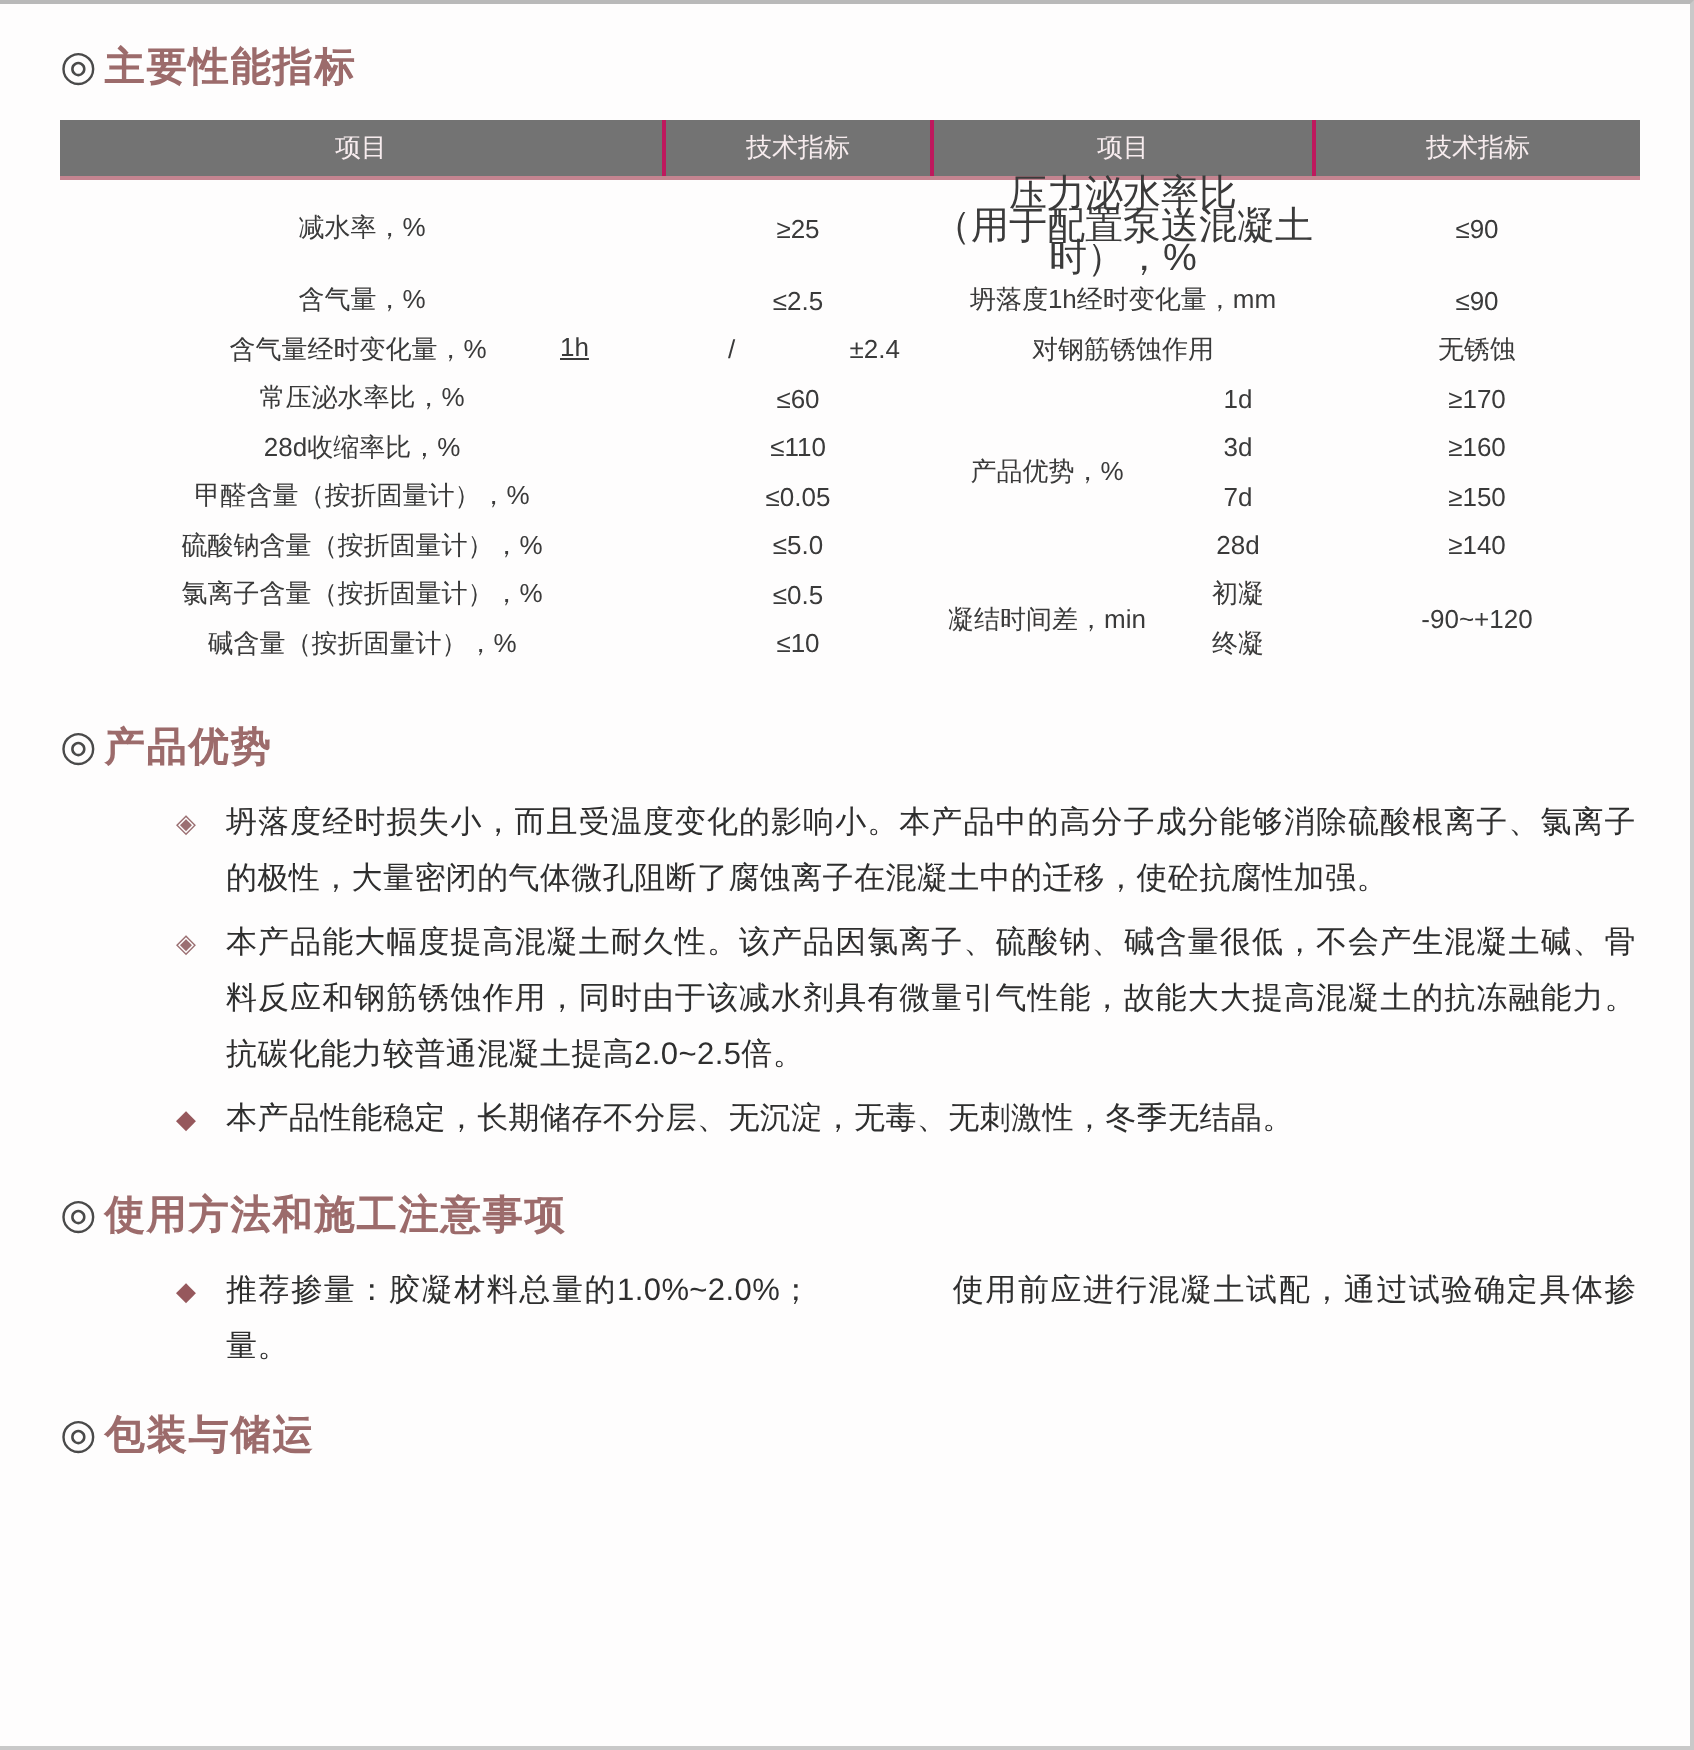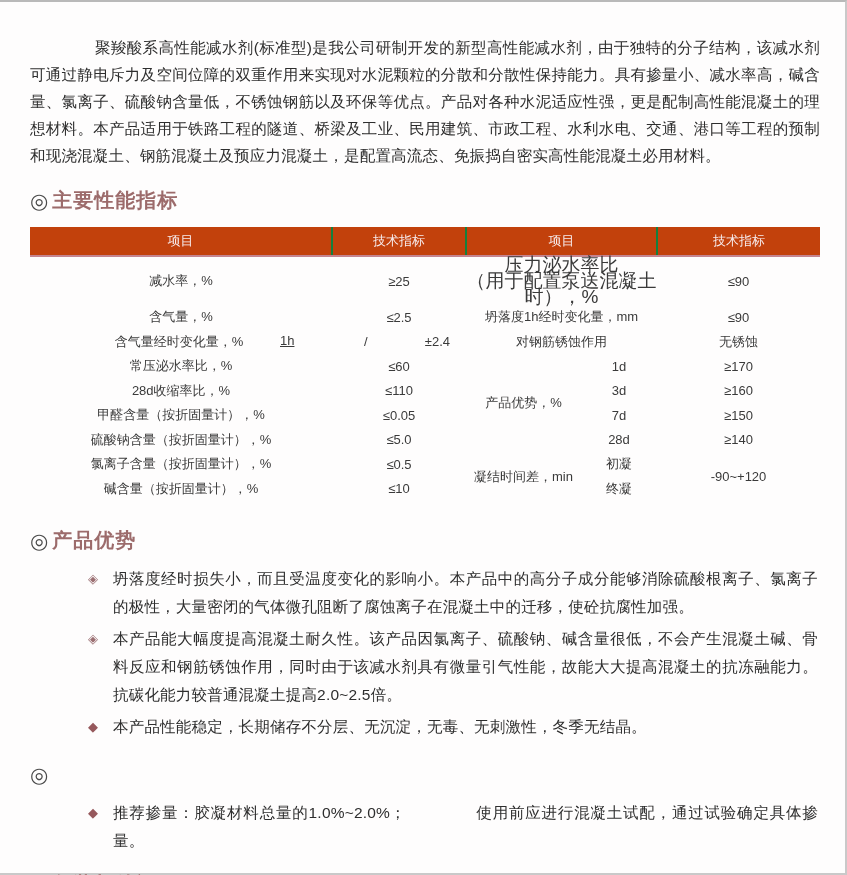--- a/index.html
+++ b/index.html
@@ -55,28 +55,28 @@
   
   table.perf{
     border-collapse:collapse;
     table-layout:fixed;
     width:790px;
     margin-top:12px;
     font-size:13px;
     color:#3a3a3a;
   }
   table.perf th{
-    background:#c2410c;
+    background:#737373;
     color:#f7ecee;
     font-weight:normal;
     font-size:13px;
     height:26px;
     border-bottom:2px solid #c48490;
   }
-  table.perf th + th{ border-left:2px solid #15803d; }
+  table.perf th + th{ border-left:2px solid #be185d; }
   table.perf td{
     height:24.5px;
     text-align:center;
     vertical-align:middle;
     padding:0;
   }
   tr.tall td{ height:42px; }
   td.lbl-left{ padding-right:55px; }
   .twoline{ line-height:16px; font-size:19px; }
   .flexcell{ display:flex; align-items:flex-start; }
@@ -110,21 +110,20 @@
   .sh-pack{ margin-top:14px; }
   .adv-list{ margin-top:10px; }
   .usage-list{ margin-top:10px; }
 </style>
 </head>
 <body>
 
 <div class="page">
   <div class="content">
 
-    <p class="intro">聚羧酸系高性能减水剂(标准型)是我公司研制开发的新型高性能减水剂，由于独特的分子结构，该减水剂可通过静电斥力及空间位障的双重作用来实现对水泥颗粒的分散和分散性保持能力。具有掺量小、减水率高，碱含量、氯离子、硫酸钠含量低，不锈蚀钢筋以及环保等优点。产品对各种水泥适应性强，更是配制高性能混凝土的理想材料。本产品适用于铁路工程的隧道、桥梁及工业、民用建筑、市政工程、水利水电、交通、港口等工程的预制和现浇混凝土、钢筋混凝土及预应力混凝土，是配置高流态、免振捣自密实高性能混凝土必用材料。</p>
 
     <div class="section-header sh-perf">
       <span class="marker">◎</span>
       <span class="title">主要性能指标</span>
     </div>
 
     <table class="perf">
       <colgroup>
         <col style="width:302px">
           <col style="width:134px">
@@ -232,20 +231,21 @@
         <span class="btext">本产品能大幅度提高混凝土耐久性。该产品因氯离子、硫酸钠、碱含量很低，不会产生混凝土碱、骨料反应和钢筋锈蚀作用，同时由于该减水剂具有微量引气性能，故能大大提高混凝土的抗冻融能力。抗碳化能力较普通混凝土提高2.0~2.5倍。</span>
       </li>
       <li>
         <span class="diamond solid">◆</span>
         <span class="btext">本产品性能稳定，长期储存不分层、无沉淀，无毒、无刺激性，冬季无结晶。</span>
       </li>
     </ul>
 
     <div class="section-header sh-usage">
       <span class="marker">◎</span>
+      <span class="title">使用方法和施工注意事项</span>
     </div>
 
     <ul class="bullets usage-list">
       <li class="usage-line">
         <span class="diamond solid">◆</span>
         <span class="btext"><span>推荐掺量：胶凝材料总量的1.0%~2.0%；</span><span class="gap"></span><span>使用前应进行混凝土试配，通过试验确定具体掺量。</span></span>
       </li>
     </ul>
 
     <div class="section-header sh-pack">

